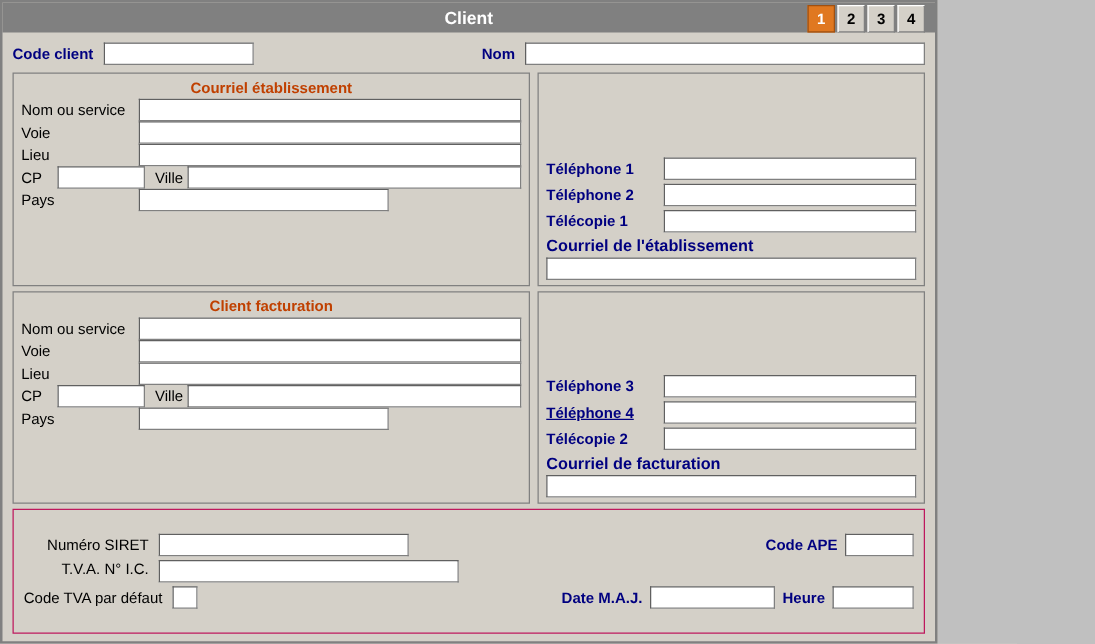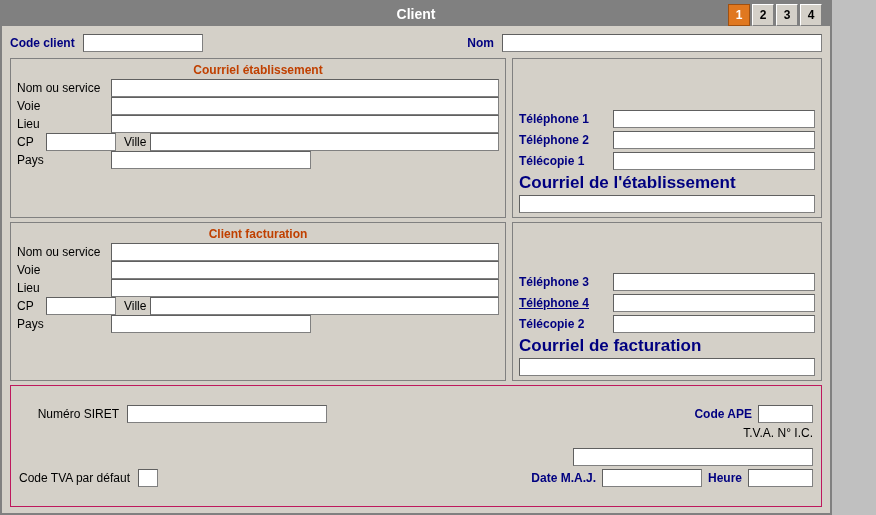--- a/index.html
+++ b/index.html
@@ -6,21 +6,21 @@
     body {
       background: #c0c0c0;
       font-family: Arial, sans-serif;
       font-size: 12px;
       color: #000;
       width: 876px;
       height: 515px;
       overflow: hidden;
     }
     .window {
-      width: 832px;
+      width: 750px;
       height: 515px;
       background: #d4d0c8;
       border: 2px solid #808080;
       display: flex;
       flex-direction: column;
     }
     .title-bar {
       background: #808080;
       color: white;
       text-align: center;
@@ -105,21 +105,21 @@
     }
     .bottom-right {
       margin-left: auto;
       display: flex;
       align-items: center;
       gap: 6px;
     }
     .courriel-label {
       color: #000080;
       font-weight: bold;
-      font-size: 17px;
+      font-size: 13px;
       white-space: nowrap;
       margin-top: 2px;
     }
   </style>
 </head>
 <body>
 
 <div class="window">
   <div class="title-bar">
     <span>Client</span>
@@ -244,21 +244,21 @@
 
     <div style="border:1px solid #be185d; background:#d4d0c8; padding:19px 8px;">
       <div style="display:flex; gap:8px; align-items:center; margin-bottom:3px;">
         <span class="label-black" style="min-width:100px; text-align:right;">Numéro SIRET</span>
         <input type="text" style="width: 200px;" value="">
         <div class="bottom-right">
           <span class="label">Code APE</span>
           <input type="text" style="width: 55px;" value="">
         </div>
       </div>
-      <div style="display:flex; gap:8px; align-items:flex-end; margin-bottom:3px;flex-direction:column;">
+      <div style="display:flex; gap:8px; align-items:flex-start; margin-bottom:3px;">
         <span class="label-black" style="min-width:100px; text-align:right;">T.V.A. N° I.C.</span>
         <input type="text" style="width: 240px;" value="">
       </div>
       <div style="display:flex; gap:8px; align-items:center;">
         <span class="label-black" style="min-width:100px; text-align:right;">Code TVA par défaut</span>
         <input type="text" style="width: 20px;" value="">
         <div style="margin-left:auto; display:flex; align-items:center; gap:6px;">
           <span class="label">Date M.A.J.</span>
           <input type="text" style="width: 100px;" value="">
           <span class="label">Heure</span>

